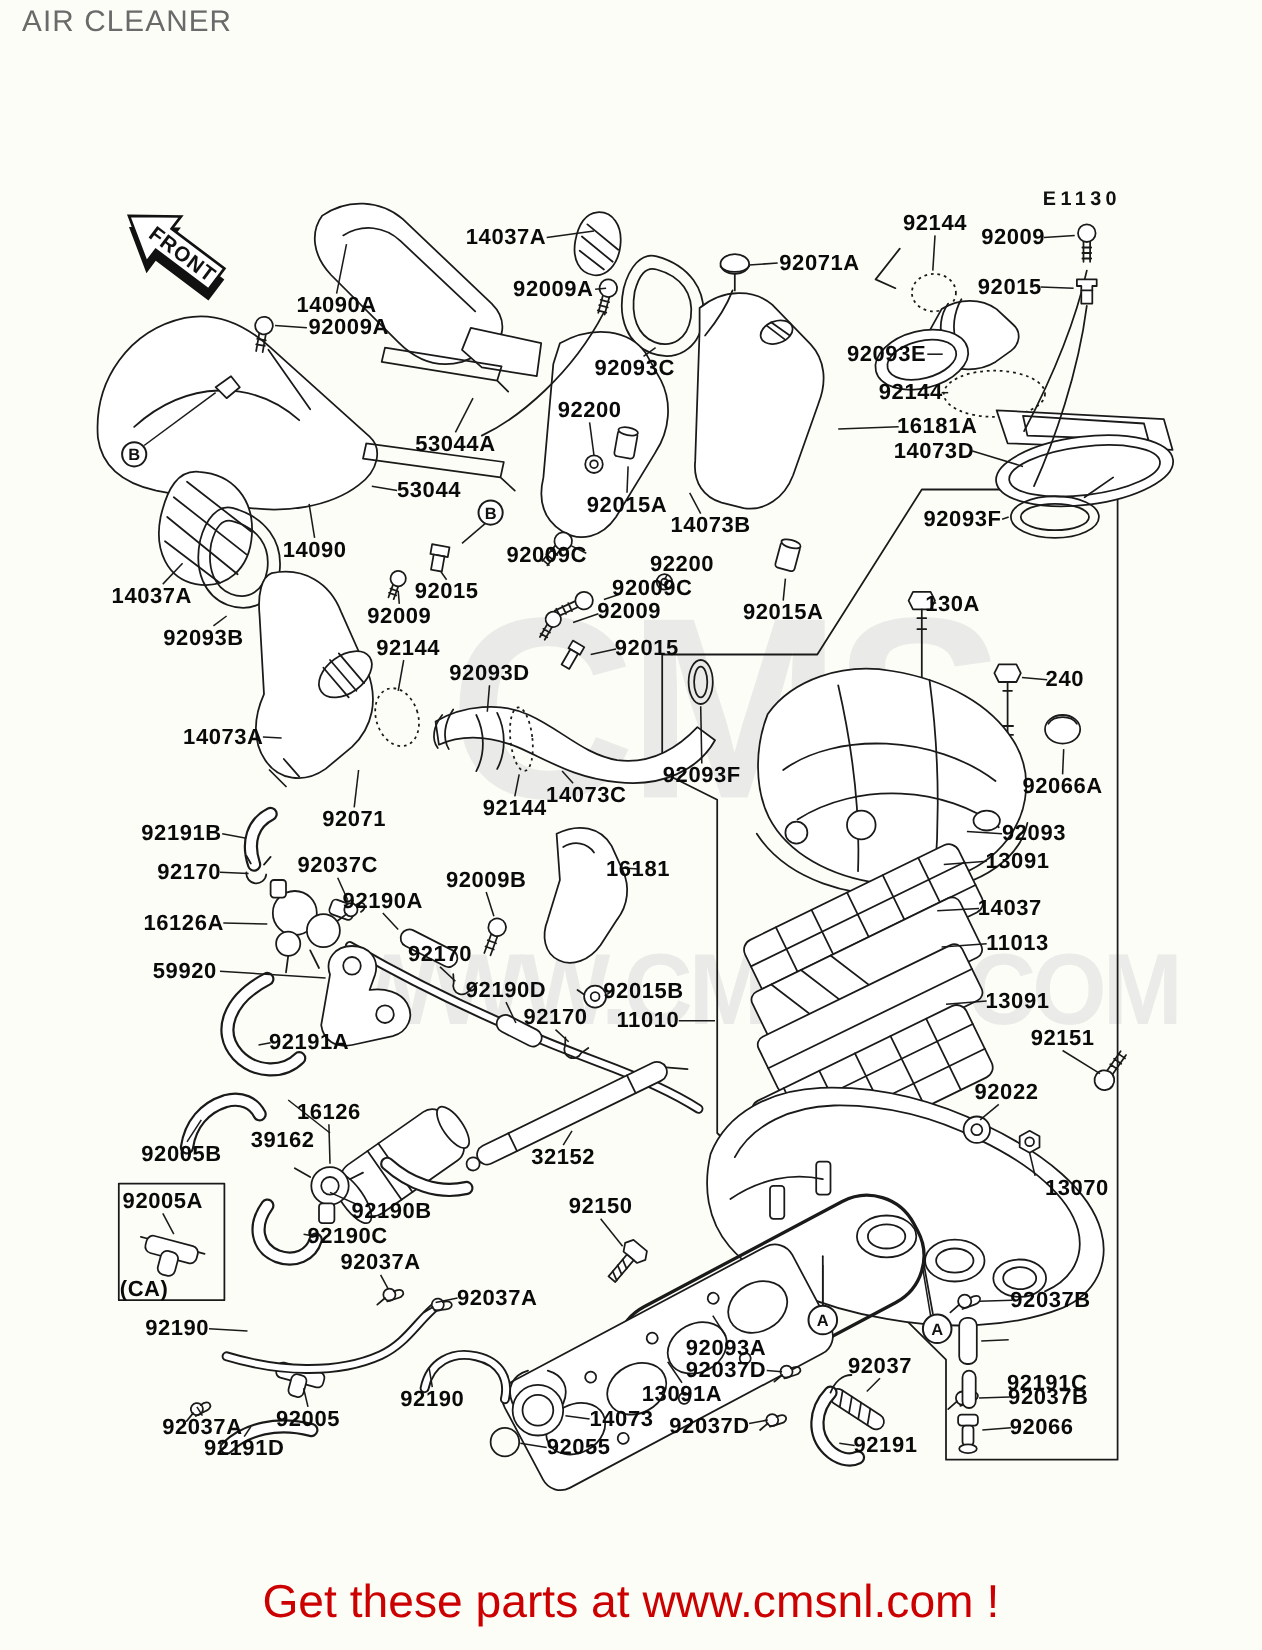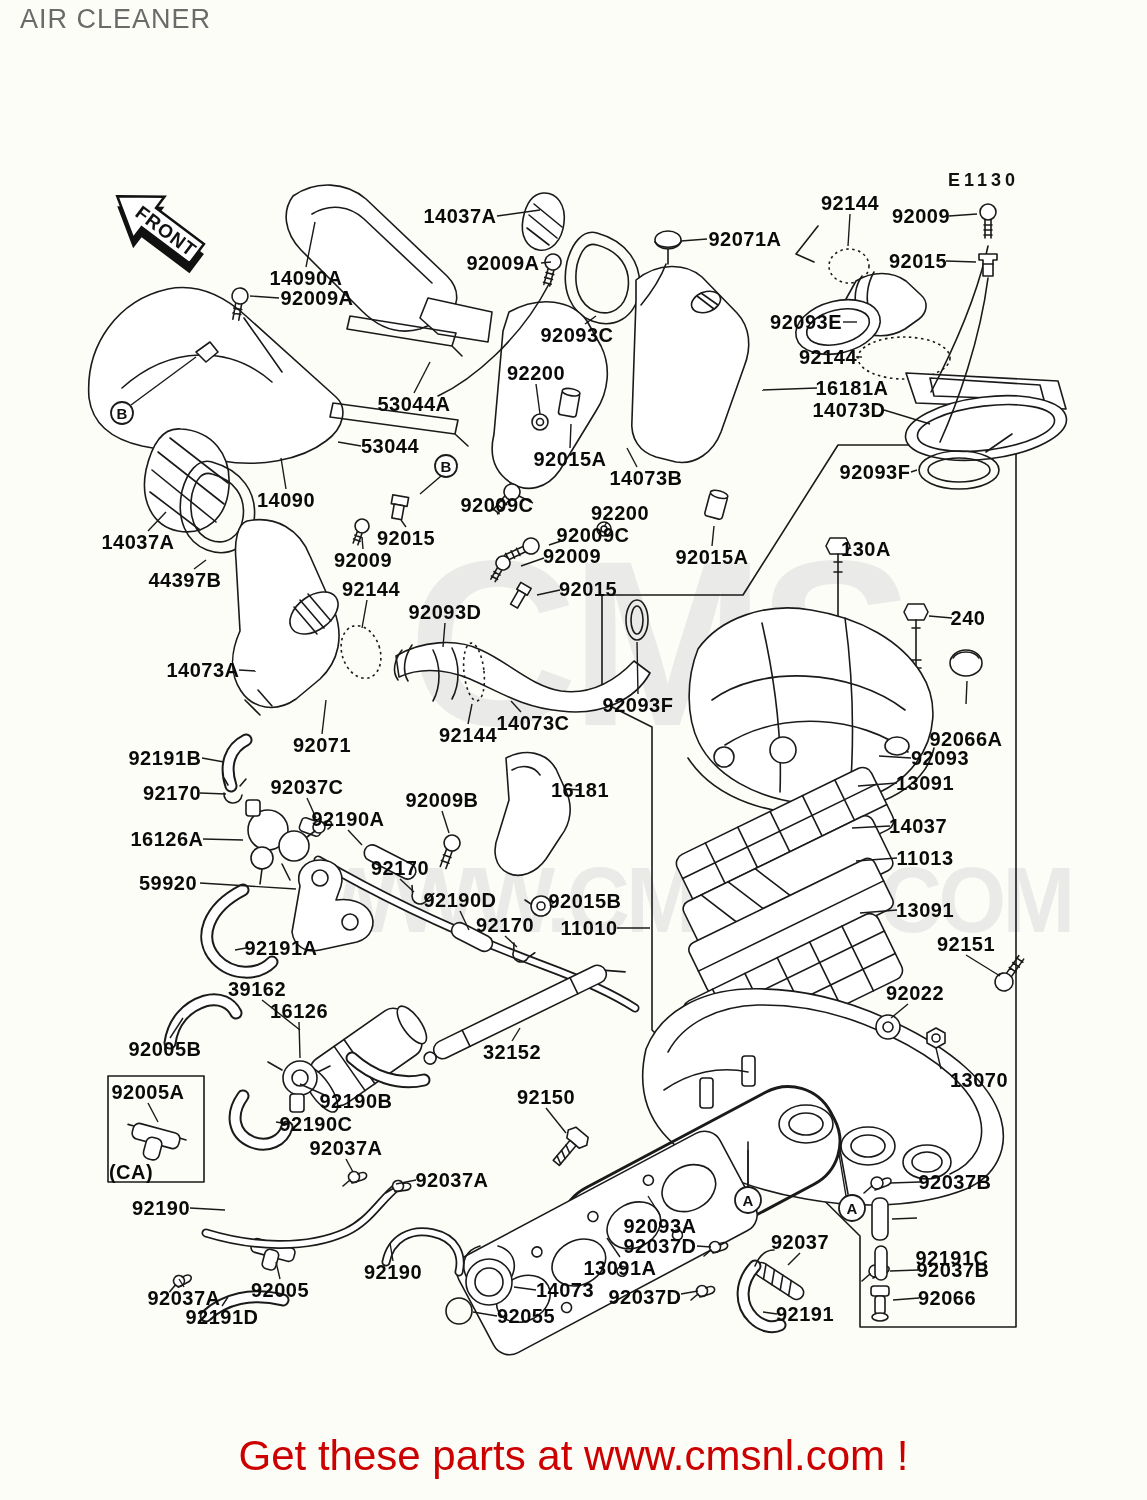--- a/index.html
+++ b/index.html
@@ -549,32 +549,32 @@
     <div class="part-label" style="left: 497px; top: 505px;">92009C</div>
     <div class="part-label" style="left: 620px; top: 513px;">92200</div>
     <div class="part-label" style="left: 593px; top: 535px;">92009C</div>
     <div class="part-label" style="left: 712px; top: 557px;">92015A</div>
     <div class="part-label" style="left: 866px; top: 549px;">130A</div>
     <div class="part-label" style="left: 968px; top: 618px;">240</div>
     <div class="part-label" style="left: 286px; top: 500px;">14090</div>
     <div class="part-label" style="left: 138px; top: 542px;">14037A</div>
     <div class="part-label" style="left: 406px; top: 538px;">92015</div>
     <div class="part-label" style="left: 363px; top: 560px;">92009</div>
-    <div class="part-label" style="left: 185px; top: 580px;">44397B</div>
+    <div class="part-label" style="left: 185px; top: 580px;">92093B</div>
     <div class="part-label" style="left: 371px; top: 589px;">92144</div>
     <div class="part-label" style="left: 572px; top: 556px;">92009</div>
     <div class="part-label" style="left: 588px; top: 589px;">92015</div>
     <div class="part-label" style="left: 445px; top: 612px;">92093D</div>
     <div class="part-label" style="left: 875px; top: 472px;">92093F</div>
     <div class="part-label" style="left: 638px; top: 705px;">92093F</div>
     <div class="part-label" style="left: 203px; top: 670px;">14073A</div>
     <div class="part-label" style="left: 533px; top: 723px;">14073C</div>
     <div class="part-label" style="left: 468px; top: 735px;">92144</div>
     <div class="part-label" style="left: 322px; top: 745px;">92071</div>
-    <div class="part-label" style="left: 966px; top: 715px; margin-top: 24px;">92066A</div>
+    <div class="part-label" style="left: 966px; top: 715px;">92066A</div>
     <div class="part-label" style="left: 940px; top: 758px;">92093</div>
     <div class="part-label" style="left: 925px; top: 783px;">13091</div>
     <div class="part-label" style="left: 918px; top: 826px;">14037</div>
     <div class="part-label" style="left: 925px; top: 858px;">11013</div>
     <div class="part-label" style="left: 925px; top: 910px;">13091</div>
     <div class="part-label" style="left: 966px; top: 944px;">92151</div>
     <div class="part-label" style="left: 915px; top: 993px;">92022</div>
     <div class="part-label" style="left: 945px; top: 1080px; margin-left: 34px;">13070</div>
     <div class="part-label" style="left: 165px; top: 758px;">92191B</div>
     <div class="part-label" style="left: 172px; top: 793px;">92170</div>
@@ -583,21 +583,21 @@
     <div class="part-label" style="left: 442px; top: 800px;">92009B</div>
     <div class="part-label" style="left: 580px; top: 790px;">16181</div>
     <div class="part-label" style="left: 167px; top: 839px;">16126A</div>
     <div class="part-label" style="left: 400px; top: 868px;">92170</div>
     <div class="part-label" style="left: 168px; top: 883px;">59920</div>
     <div class="part-label" style="left: 460px; top: 900px;">92190D</div>
     <div class="part-label" style="left: 585px; top: 901px;">92015B</div>
     <div class="part-label" style="left: 505px; top: 925px;">92170</div>
     <div class="part-label" style="left: 589px; top: 928px;">11010</div>
     <div class="part-label" style="left: 281px; top: 948px;">92191A</div>
-    <div class="part-label" style="left: 257px; top: 989px;">39162</div>
+    <div class="part-label" style="left: 257px; top: 1037px;">39162</div>
     <div class="part-label" style="left: 299px; top: 1011px;">16126</div>
     <div class="part-label" style="left: 165px; top: 1049px;">92005B</div>
     <div class="part-label" style="left: 512px; top: 1052px;">32152</div>
     <div class="part-label" style="left: 148px; top: 1092px;">92005A</div>
     <div class="part-label static" style="left: 131px; top: 1172px;">(CA)</div>
     <div class="part-label" style="left: 356px; top: 1101px;">92190B</div>
     <div class="part-label" style="left: 316px; top: 1124px;">92190C</div>
     <div class="part-label" style="left: 346px; top: 1148px;">92037A</div>
     <div class="part-label" style="left: 452px; top: 1180px;">92037A</div>
     <div class="part-label" style="left: 546px; top: 1097px;">92150</div>

